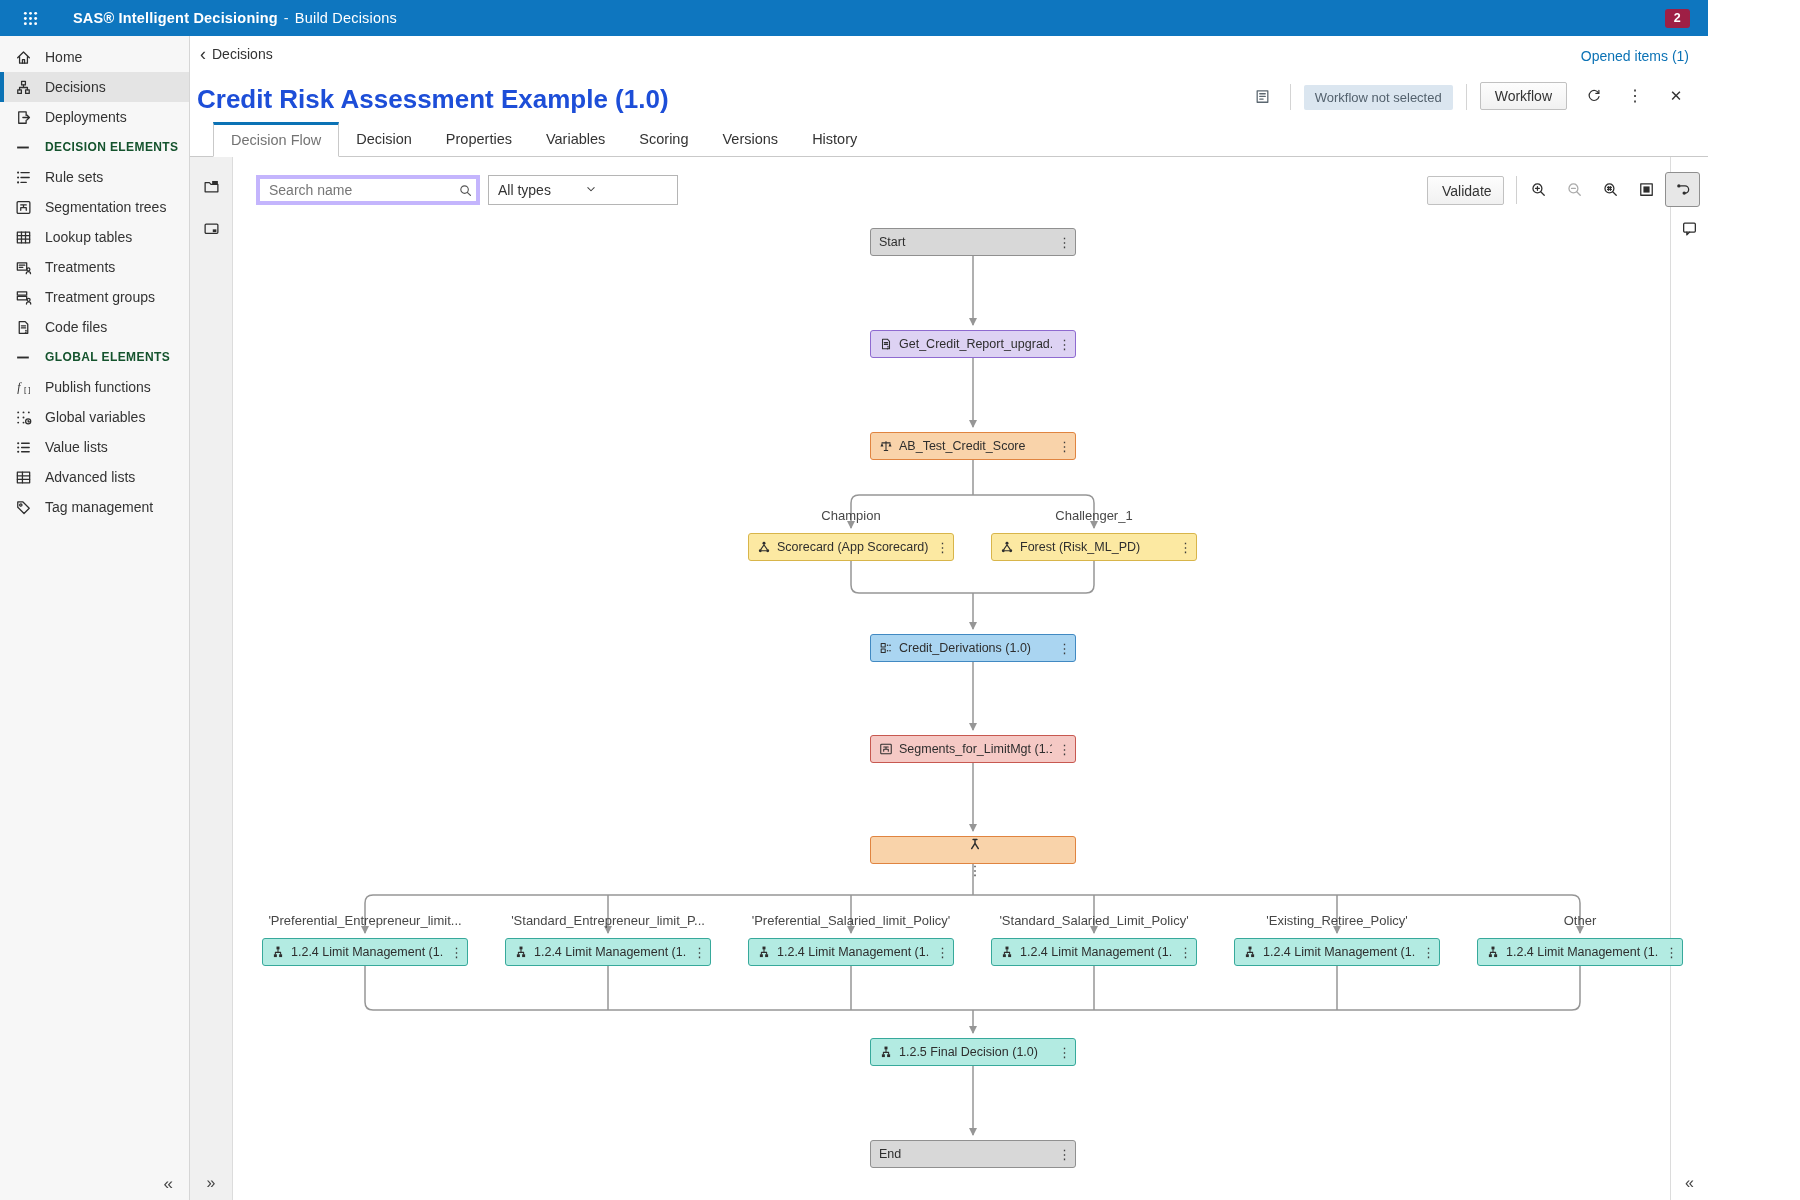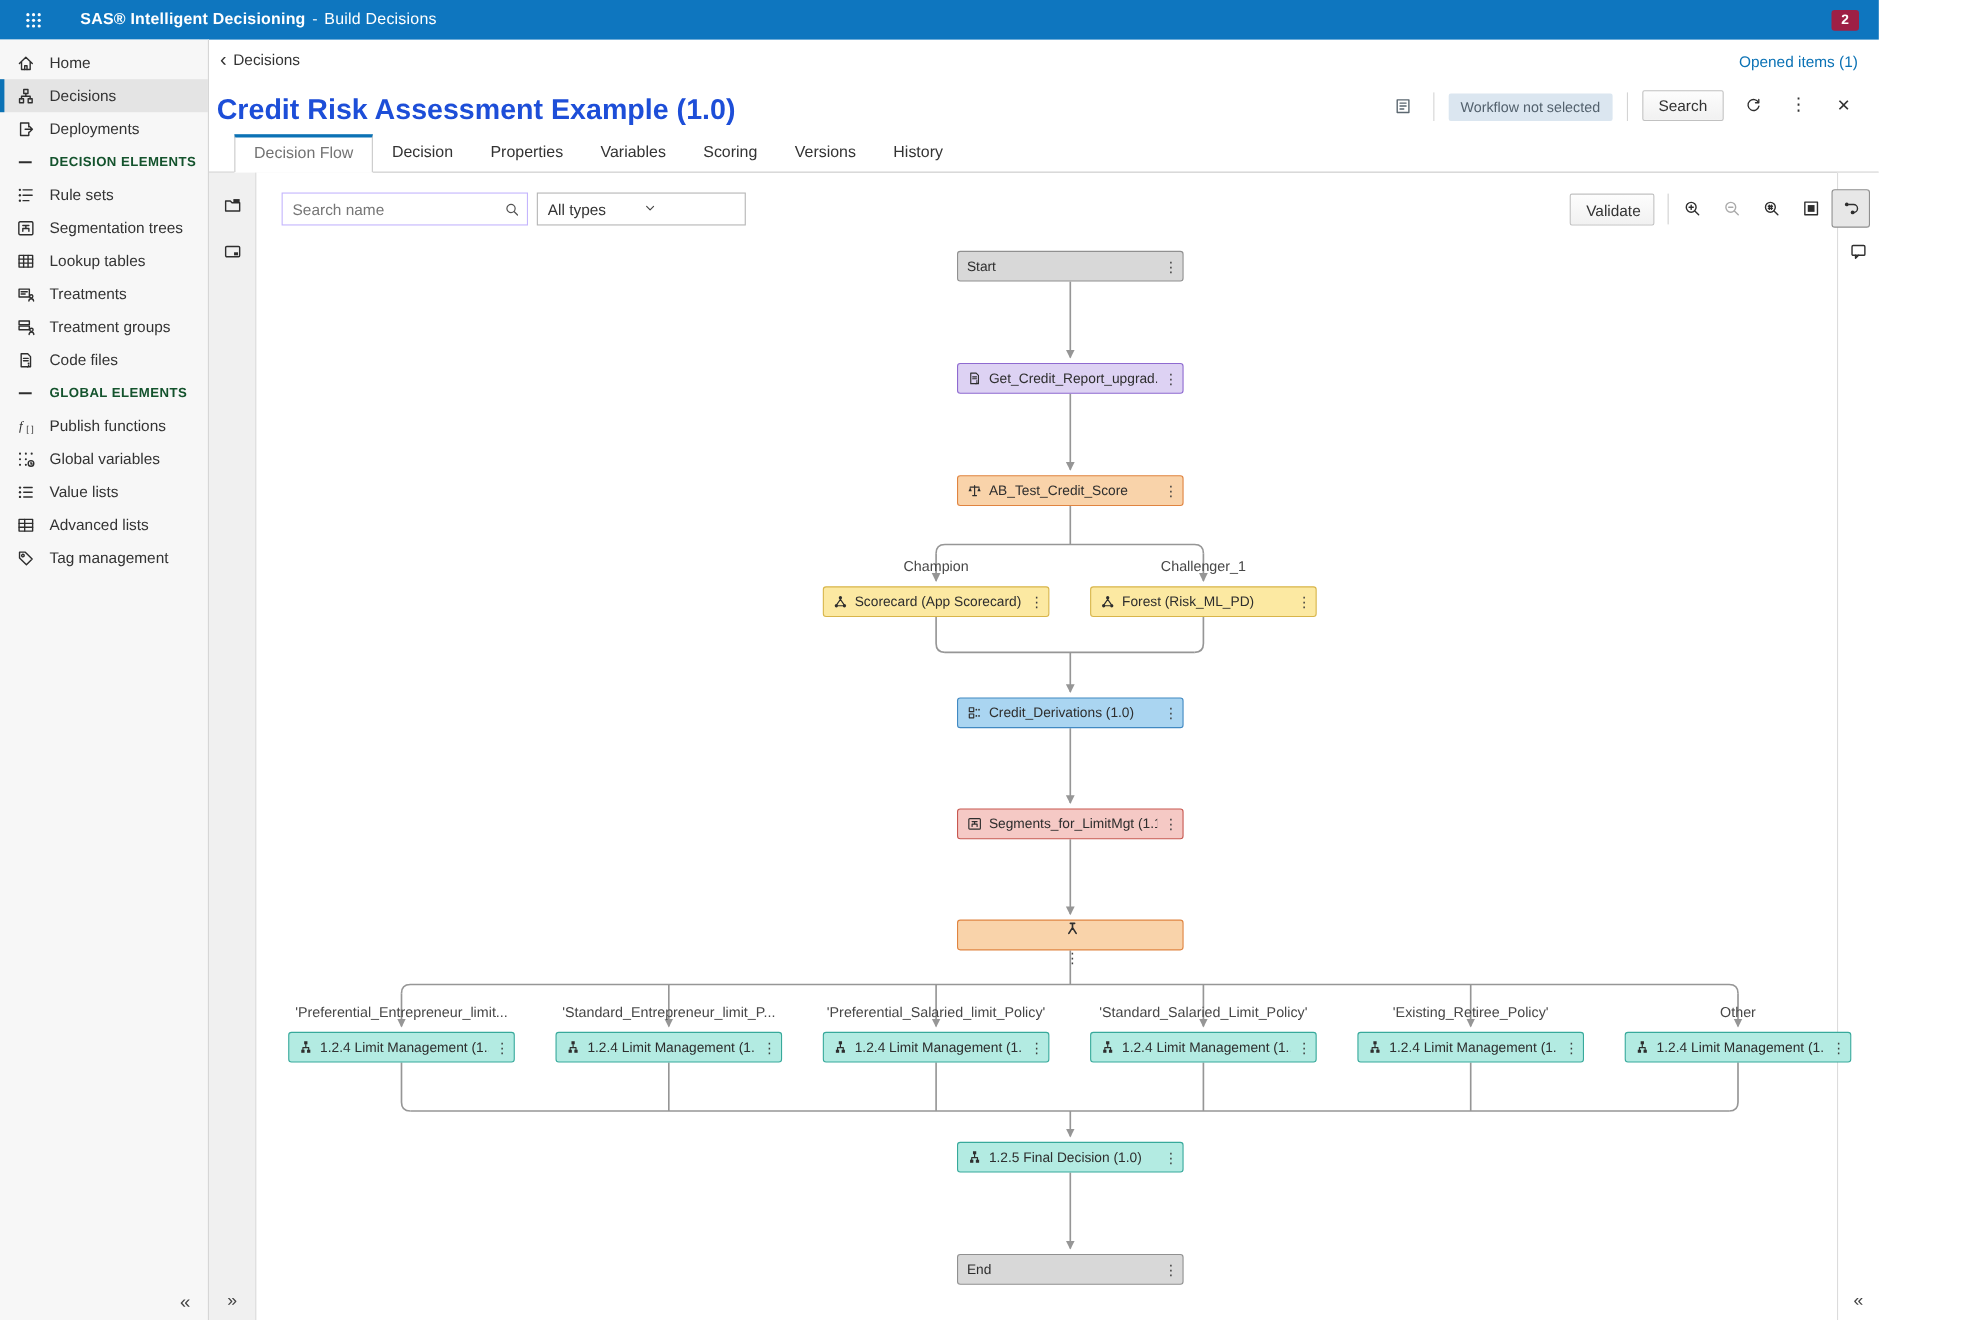--- a/index.html
+++ b/index.html
@@ -55,21 +55,21 @@
   #left-strip .icon-btn{margin:8px auto 14px auto;display:flex;}
   #left-strip .first{margin-top:15px;}
   #strip-expand{position:absolute;bottom:8px;left:0;width:100%;text-align:center;font-size:16px;color:#444;cursor:pointer;}
   #right-strip{position:absolute;right:0;top:157px;width:38px;bottom:0;background:#fff;
                border-left:1px solid #dcdcdc;box-sizing:border-box;}
   #right-strip .icon-btn{margin:8px auto 14px auto;display:flex;}
   #right-strip .first{margin-top:15px;}
   #strip-collapse{position:absolute;bottom:8px;left:0;width:100%;text-align:center;font-size:16px;color:#444;cursor:pointer;}
   
   #flow-search{position:absolute;left:256px;top:175px;width:224px;height:30px;box-sizing:border-box;
-               border:1px solid #c4b5fd;background:#fff;display:flex;align-items:center;}
+               border:4px solid #c4b5fd;background:#fff;display:flex;align-items:center;}
   #flow-search input{flex:1;border:none;outline:none;font-family:inherit;font-size:14px;color:#333;padding:0 4px 0 9px;background:transparent;}
   #flow-search input::placeholder{color:#767676;}
   #flow-type{position:absolute;left:488px;top:175px;width:190px;height:30px;box-sizing:border-box;
              border:1px solid #b5b5b5;background:#fff;display:flex;align-items:center;
              font-size:14px;color:#333;padding:0 8px 0 9px;cursor:pointer;}
   #flow-type span{flex:1;}
   #validate-btn{position:absolute;left:1427px;top:176px;width:77px;height:29px;box-sizing:border-box;}
   #toolbar-divider{position:absolute;left:1516px;top:176px;height:28px;width:1px;background:#d0d0d0;}
   #tool-icons{position:absolute;left:1521px;top:172px;display:flex;align-items:center;gap:1px;}
   #tool-icons .icon-btn{width:35px;height:35px;}
@@ -304,21 +304,21 @@
         <span class="ic">
           <svg viewBox="0 0 16 16" width="17" height="17" fill="none" stroke="#5b6770" stroke-width="1.2" stroke-linecap="round" stroke-linejoin="round">
             <rect x="3" y="2.6" width="10" height="10.8"></rect>
             <path d="M5.4 5.4 h5.2 M5.4 7.9 h5.2 M5.4 10.4 h3.2"></path>
           </svg>
         </span>
       </span>
     <span class="vdiv"></span>
     <span id="workflow-pill">Workflow not selected</span>
     <span class="vdiv"></span>
-    <button class="btn">Search</button>
+    <button class="btn">Workflow</button>
     <span class="icon-btn" id="sync-icon-slot">
         <span class="ic">
           <svg viewBox="0 0 16 16" width="16" height="16" fill="none" stroke="#2e2e2e" stroke-width="1.2" stroke-linecap="round" stroke-linejoin="round">
             <path d="M12.6 5.2 A5 5 0 1 0 13 8.6"></path>
             <path d="M12.9 2.4 v3 h-3"></path>
           </svg>
         </span>
       </span>
     <span class="icon-btn">
         <span class="kebab-glyph">⋮</span>

